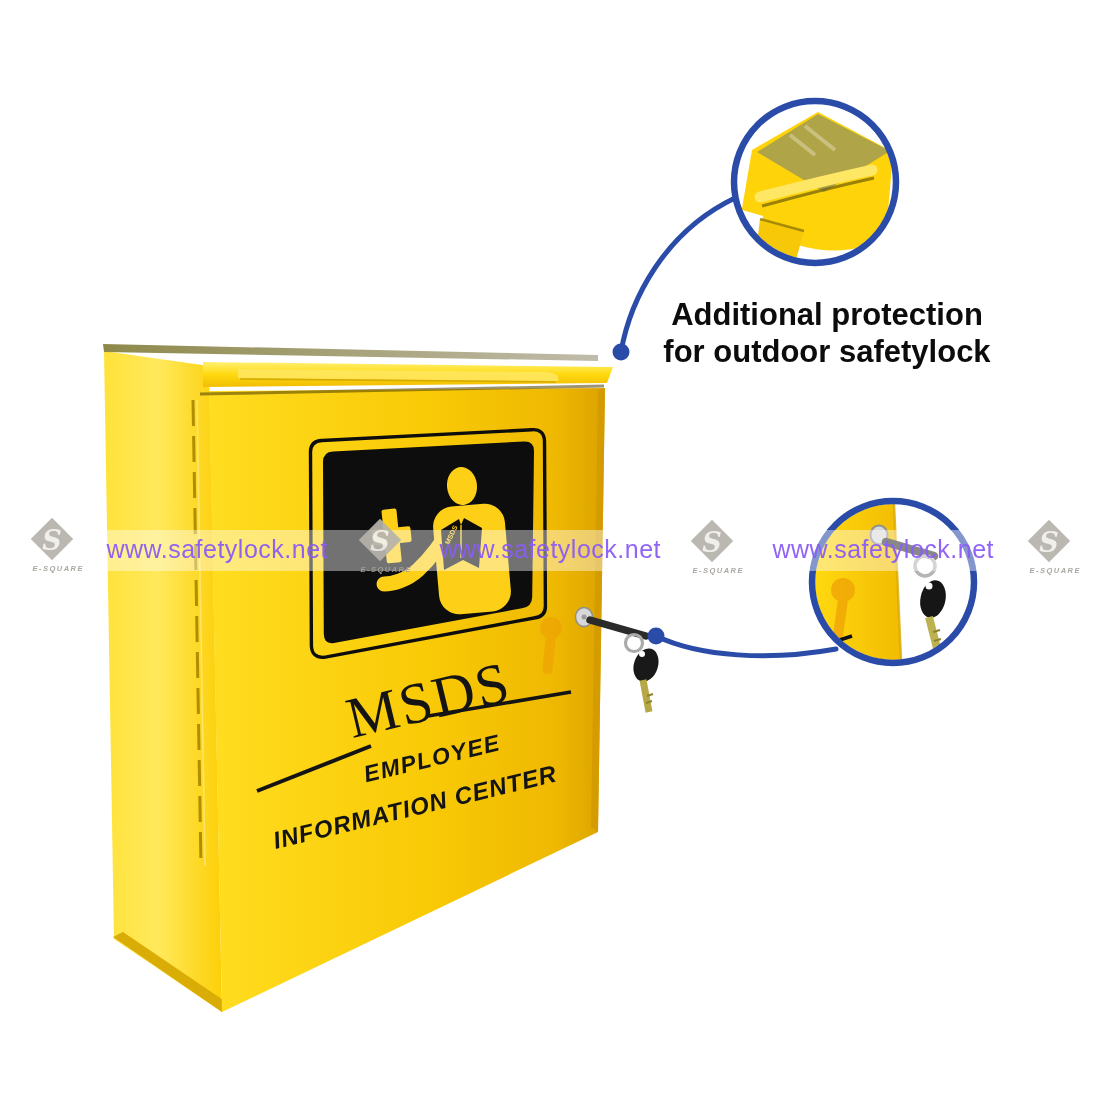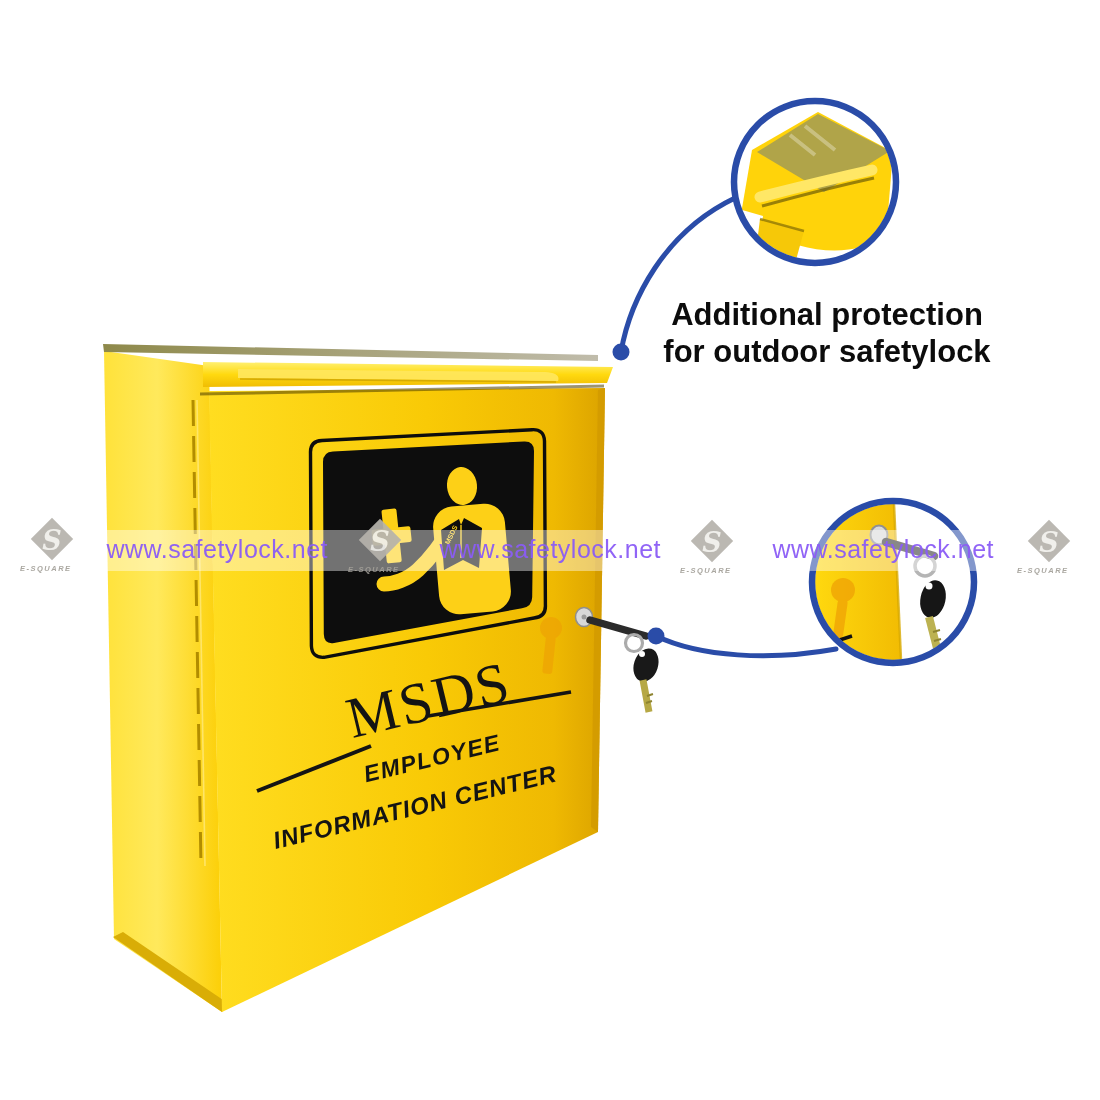--- a/index.html
+++ b/index.html
@@ -19,21 +19,21 @@
   .wm-band{position:absolute;left:0;top:530px;width:1100px;height:41px;
            background:rgba(255,255,255,0.42);}
   .wm-text{position:absolute;top:535px;width:224px;text-align:right;
            font-size:25px;color:#8b5cf6;opacity:0.95;letter-spacing:0.5px;}
   .esq{position:absolute;width:64px;height:60px;opacity:0.92;}
   .esq .dia{position:absolute;left:17px;top:2px;width:30px;height:30px;
             transform:rotate(45deg);background:#b6b3ac;}
   .esq .sglyph{position:absolute;left:0;top:-1px;width:64px;text-align:center;
                font-family:"DejaVu Serif", serif;font-style:italic;font-weight:bold;
                font-size:27px;color:#efeeea;line-height:40px;}
-  .esq .brand{position:absolute;left:0;top:42px;width:64px;text-align:left;
+  .esq .brand{position:absolute;left:0;top:42px;width:64px;text-align:right;
               font-size:7.5px;font-weight:bold;font-style:italic;color:#a3a099;
               letter-spacing:1.5px;}
 </style>
 </head>
 <body>
 
 <div id="canvas">
 
   <svg width="1100" height="1100" viewBox="0 0 1100 1100">
     <defs>

